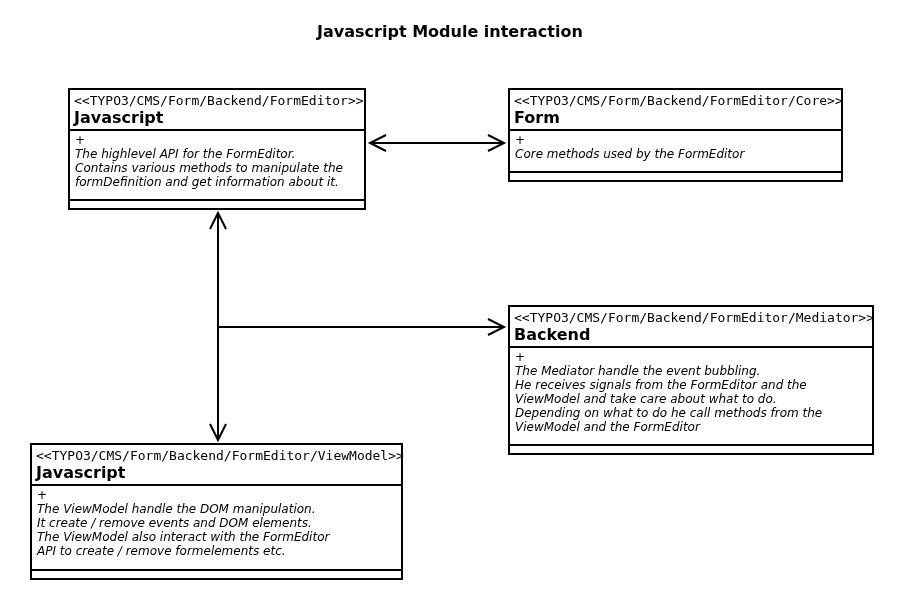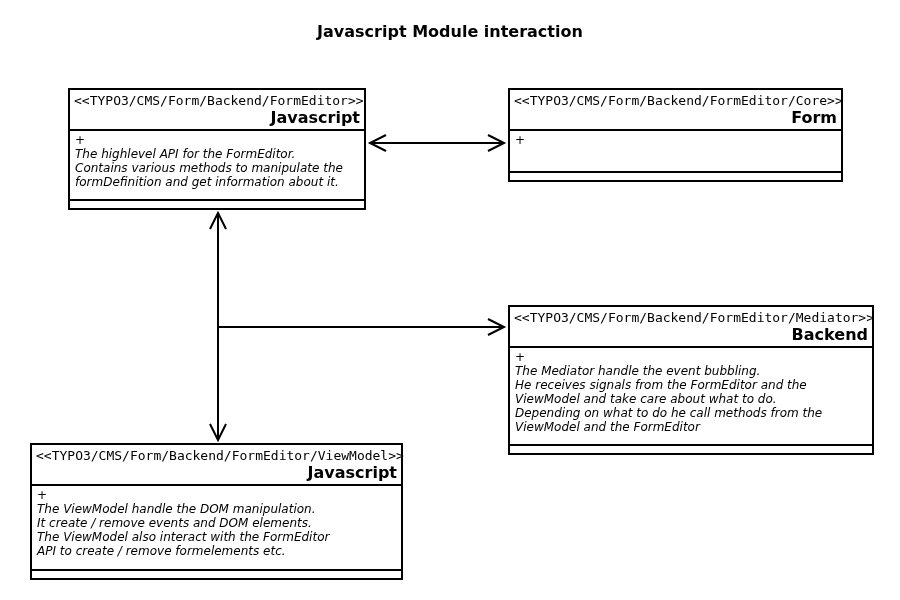--- a/index.html
+++ b/index.html
@@ -29,21 +29,21 @@
     position: absolute;
     box-sizing: border-box;
     border: 2px solid #000000;
     background: #ffffff;
     display: flex;
     flex-direction: column;
     color: #000000;
   }
   .uml-head {
     border-bottom: 2px solid #000000;
-    text-align: right;
+    text-align: left;
     padding: 3px 4px 2px 4px;
   }
   .stereotype {
     font-family: "DejaVu Sans Mono", monospace;
     font-size: 13px;
     line-height: 15px;
     white-space: nowrap;
   }
   .classname {
     font-family: "DejaVu Sans", sans-serif;
@@ -95,20 +95,21 @@
     <div class="uml-footer"></div>
   </div>
 
   <div class="uml-box" style="left:508px; top:88px; width:335px; height:94px;">
     <div class="uml-head">
       <div class="stereotype">&lt;&lt;TYPO3/CMS/Form/Backend/FormEditor/Core&gt;&gt;</div>
       <div class="classname">Form</div>
     </div>
     <div class="uml-body">
       <div class="plus">+</div>
+      <div class="desc">Core methods used by the FormEditor</div>
     </div>
     <div class="uml-footer"></div>
   </div>
 
   <div class="uml-box" style="left:508px; top:305px; width:366px; height:150px;">
     <div class="uml-head">
       <div class="stereotype">&lt;&lt;TYPO3/CMS/Form/Backend/FormEditor/Mediator&gt;&gt;</div>
       <div class="classname">Backend</div>
     </div>
     <div class="uml-body">

